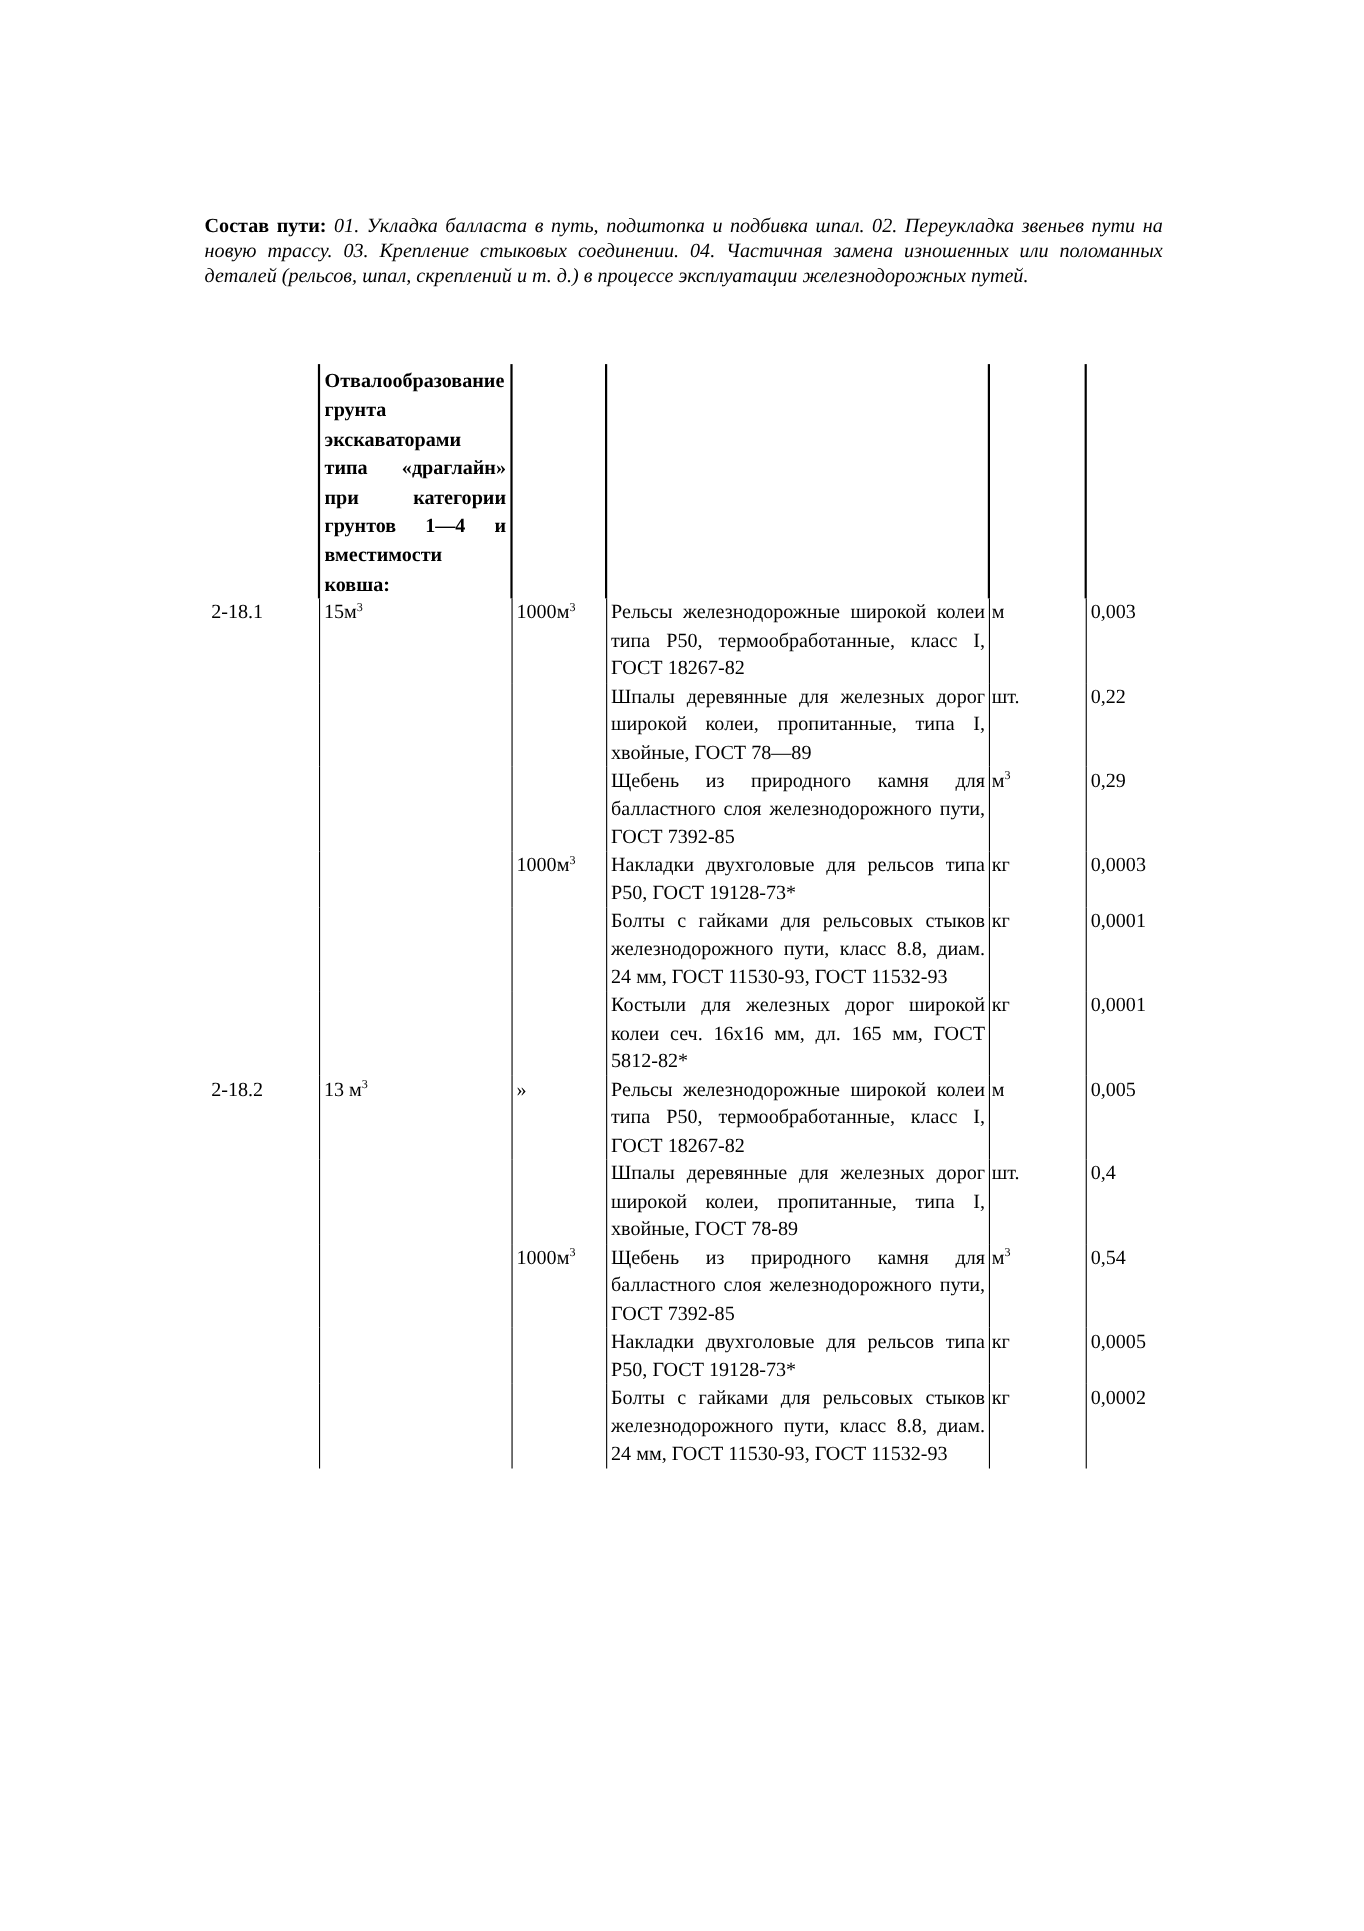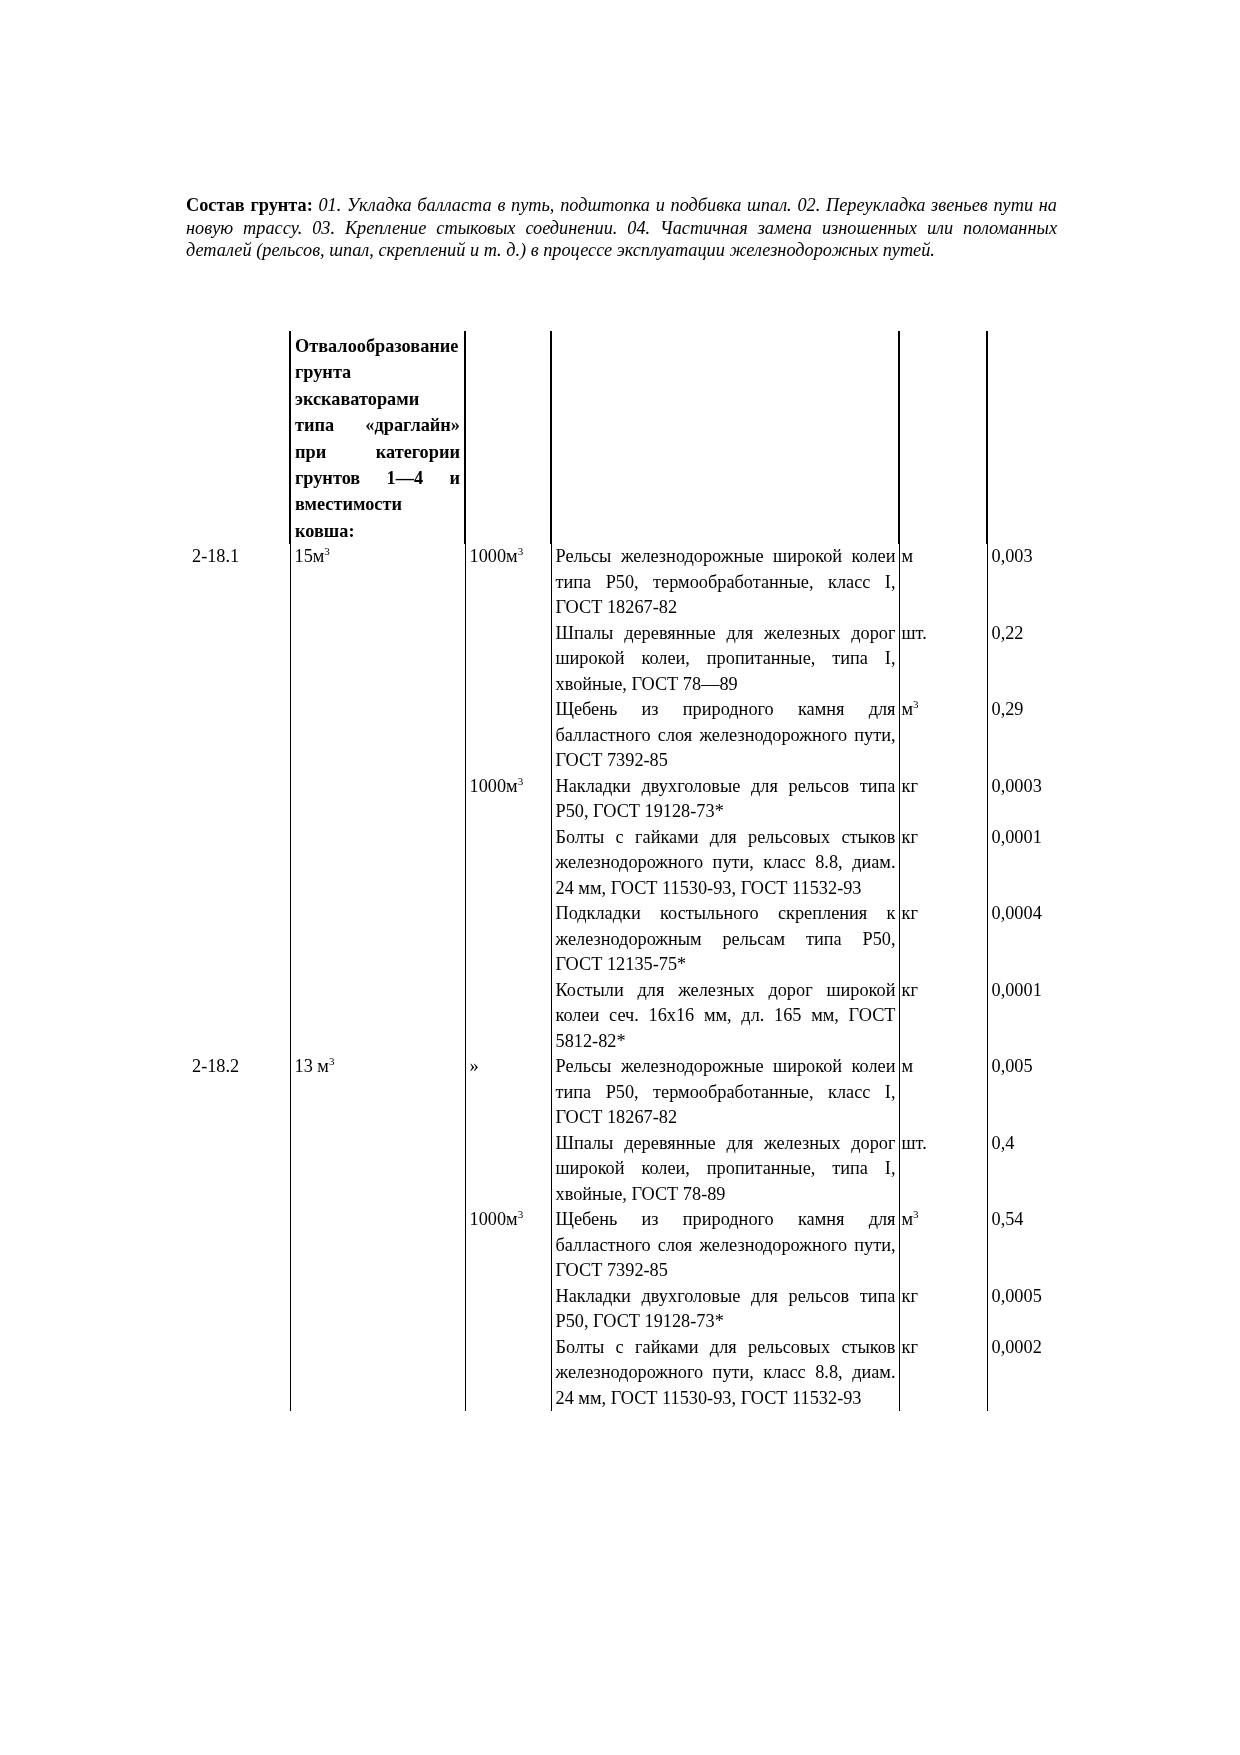--- a/index.html
+++ b/index.html
@@ -36,21 +36,21 @@
   .data .mat  { border-left: 1.5px solid #000; padding: 0 3px 0 4px; text-align: justify; text-align-last: left; margin-left: 23px; }
   .data .unit { border-left: 1.5px solid #000; padding-left: 2px; }
   .data .rate { border-left: 1.5px solid #000; padding-left: 4px; margin-top: 12px; }
   sup { font-size: 11px; vertical-align: 7px; line-height: 0; }
   .nb { white-space: nowrap; text-align: right; }
 </style>
 </head>
 <body>
 
 <div class="caption">
-  <div class="composition"><b>Состав грунта:</b> <span class="works">01. Укладка балласта в путь, подштопка и подбивка шпал. 02. Переукладка звеньев пути на новую трассу. 03. Крепление стыковых соединении. 04. Частичная замена изношенных или поломанных деталей (рельсов, шпал, скреплений и т. д.) в процессе эксплуатации железнодорожных путей.</span></div>
+  <div class="composition"><b>Состав пути:</b> <span class="works">01. Укладка балласта в путь, подштопка и подбивка шпал. 02. Переукладка звеньев пути на новую трассу. 03. Крепление стыковых соединении. 04. Частичная замена изношенных или поломанных деталей (рельсов, шпал, скреплений и т. д.) в процессе эксплуатации железнодорожных путей.</span></div>
 </div>
 
 <table class="main">
   <colgroup>
       <col class="c1">
       <col class="c2">
       <col class="c3">
       <col class="c4">
       <col class="c5">
       <col class="c6">
@@ -105,28 +105,20 @@
         <td class="proc"></td>
         <td class="meas"></td>
         <td class="mat">Болты с гайками для рельсовых стыков железнодорожного пути, класс 8.8, диам. 24 мм, ГОСТ 11530-93, ГОСТ 11532-93</td>
         <td class="unit"><span>кг</span></td>
         <td class="rate">0,0001</td>
       </tr>
       <tr class="data">
         <td class="code"></td>
         <td class="proc"></td>
         <td class="meas"></td>
-        <td class="mat">Подкладки костыльного скрепления к железнодорожным рельсам типа Р50, ГОСТ 12135-75*</td>
-        <td class="unit"><span>кг</span></td>
-        <td class="rate">0,0004</td>
-      </tr>
-      <tr class="data">
-        <td class="code"></td>
-        <td class="proc"></td>
-        <td class="meas"></td>
         <td class="mat">Костыли для железных дорог широкой колеи сеч. 16x16 мм, дл. 165 мм, ГОСТ 5812-82*</td>
         <td class="unit"><span>кг</span></td>
         <td class="rate">0,0001</td>
       </tr>
       <tr class="data">
         <td class="code"><span>2-18.2</span></td>
         <td class="proc"><span class="nb"><span>13 м</span><sup>3</sup></span></td>
         <td class="meas"><span class="nb"><span>»</span></span></td>
         <td class="mat">Рельсы железнодорожные широкой колеи типа Р50, термообработанные, класс I, ГОСТ 18267-82</td>
         <td class="unit"><span>м</span></td>

